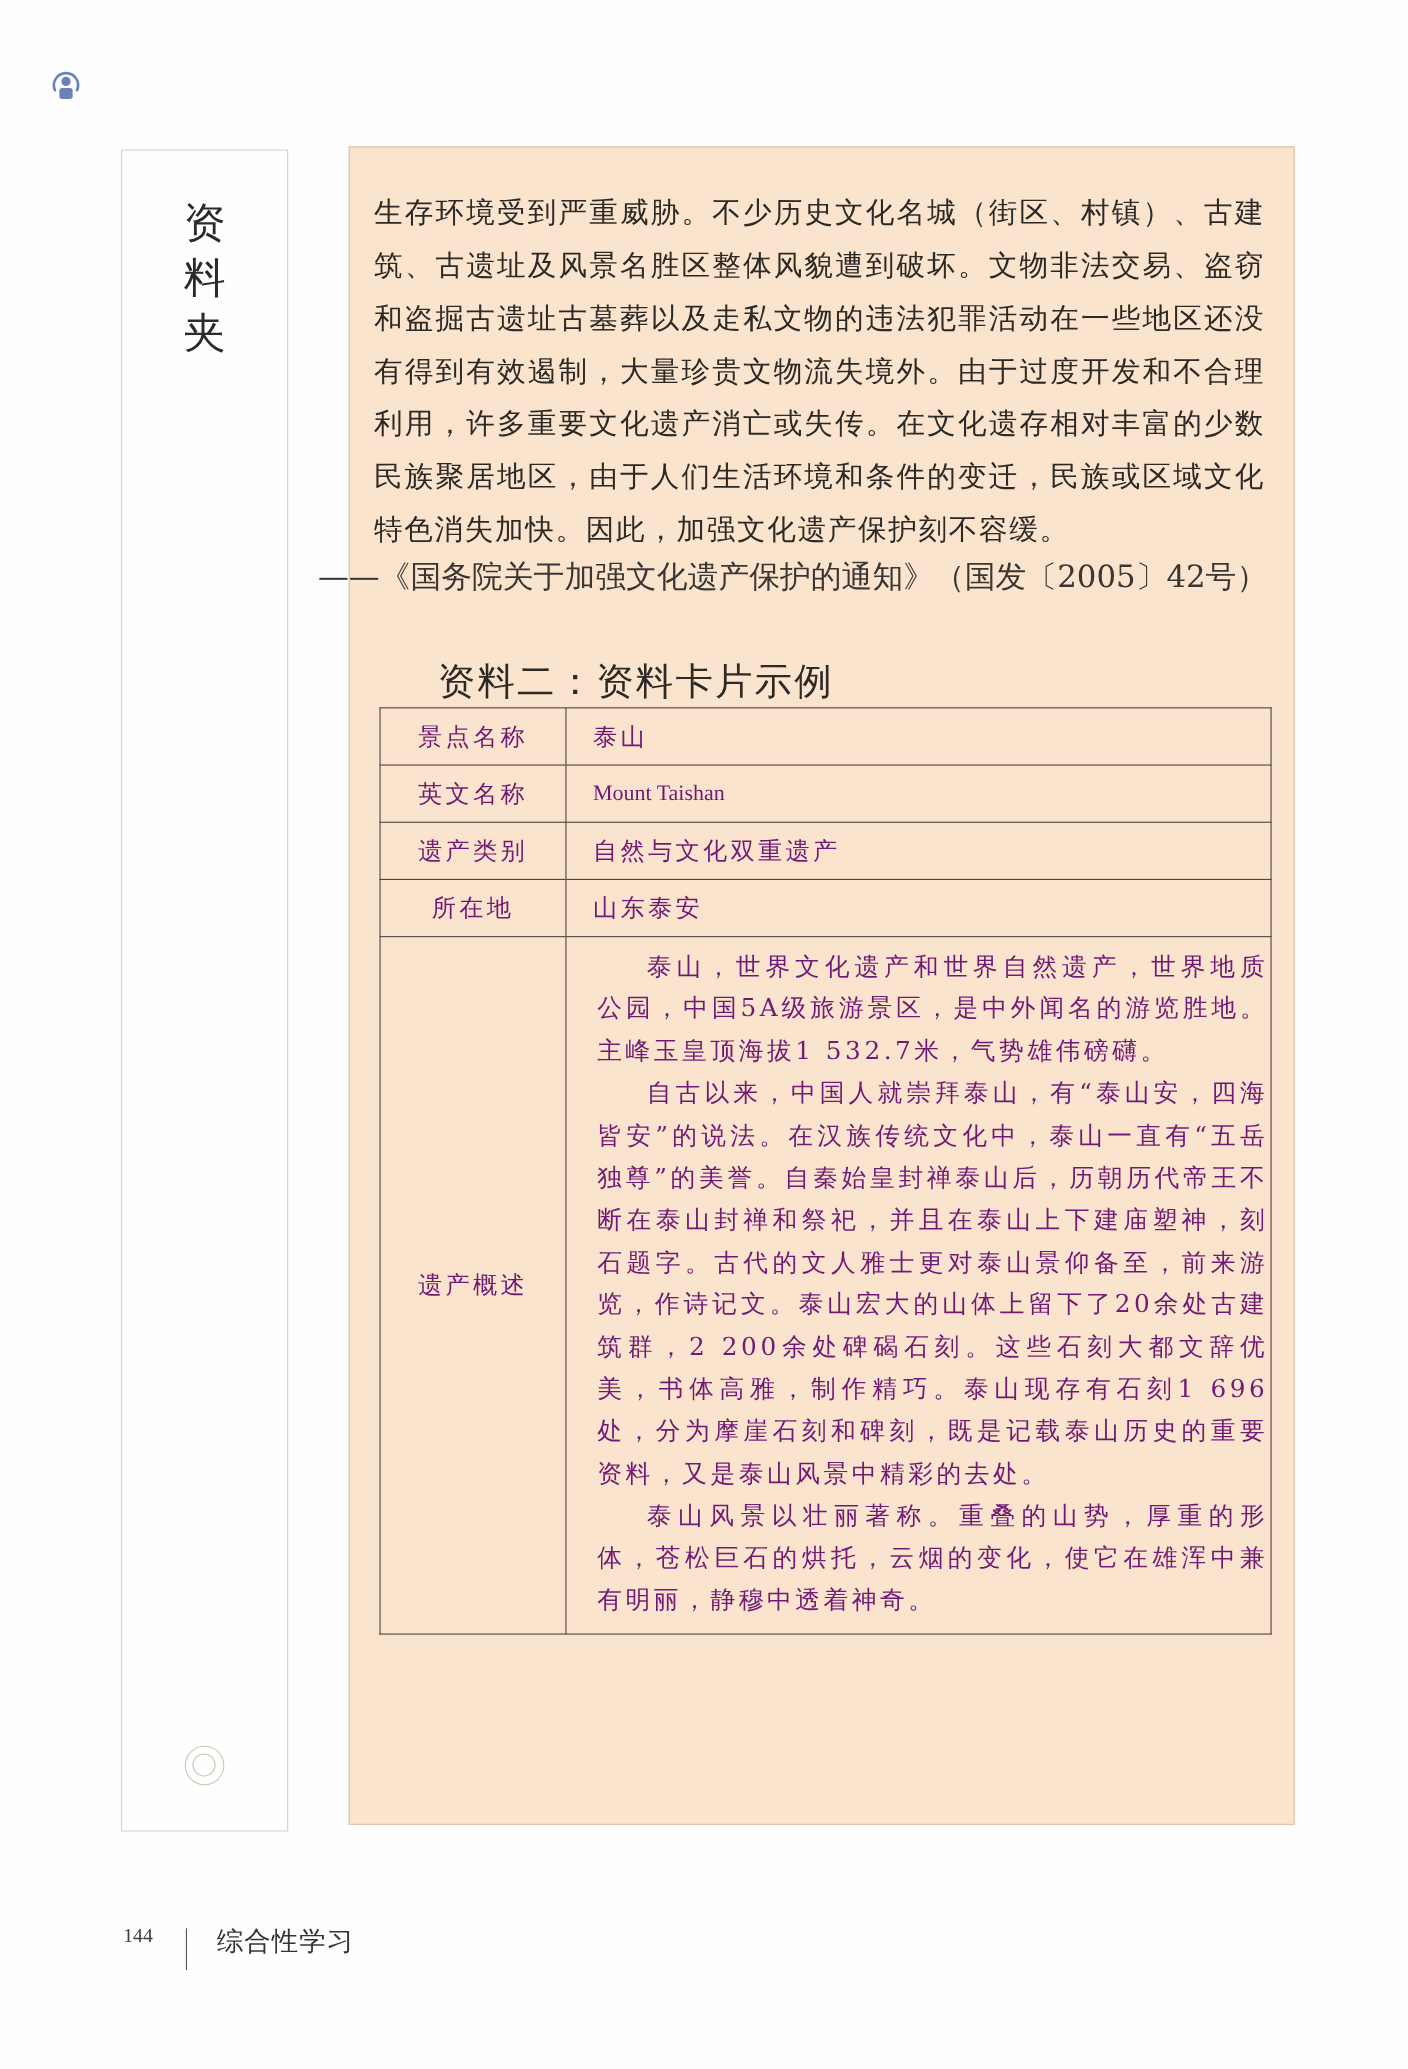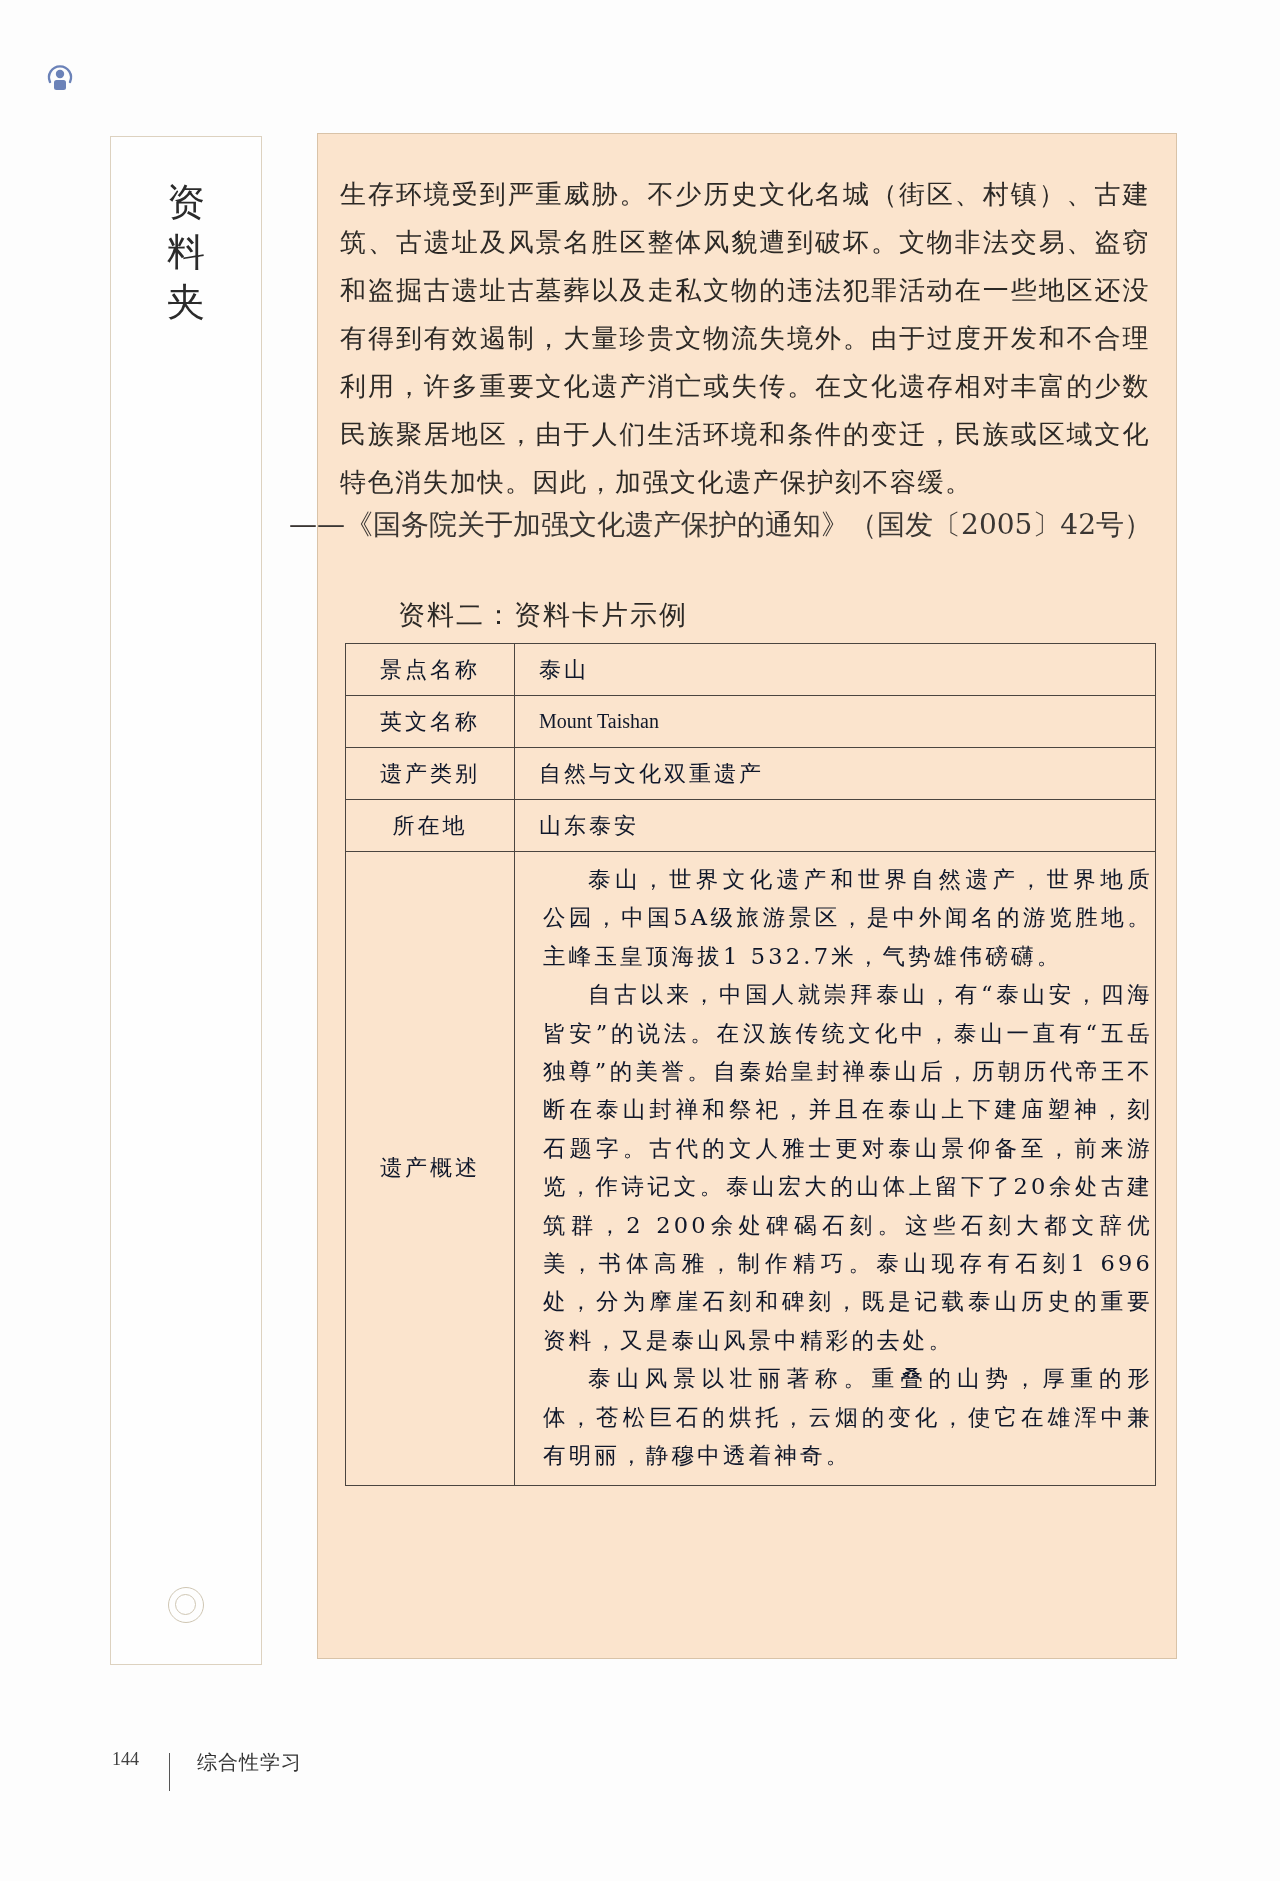--- a/index.html
+++ b/index.html
@@ -73,36 +73,36 @@
     .citation {
       position: absolute;
       right: 24px; top: 372px;
       font-size: 28px;
       color: #3a3633;
       white-space: nowrap;
     }
     .card-heading {
       position: absolute;
       left: 80px; top: 463px;
-      font-size: 27px;
+      font-size: 34px;
       letter-spacing: 2px;
       color: #2c2926;
     }
     .card-table {
       position: absolute;
       left: 27px; top: 509px;
       width: 811px;
       border-collapse: collapse;
       border: 1.5px solid #4a4540;
       table-layout: fixed;
     }
     .card-table td {
       border: 1.5px solid #4a4540;
       font-size: 22px;
-      color: #0f172a;
+      color: #701a75;
       letter-spacing: 3px;
     }
     .card-table td.label {
       width: 168px;
       text-align: center;
       padding: 0;
     }
     .card-table td.value {
       padding: 0 0 0 24px;
     }
@@ -129,21 +129,21 @@
     }
     .footer-divider {
       position: absolute;
       left: 169px; top: 1753px;
       width: 1px; height: 38px;
       background: #555;
     }
     .footer-section {
       position: absolute;
       left: 197px; top: 1749px;
-      font-size: 20px;
+      font-size: 24px;
       color: #333;
       letter-spacing: 1px;
     }
   </style>
 </head>
 <body>
 
 <svg class="user-icon" viewBox="0 0 30 30">
   <path d="M5 19 A11 11 0 1 1 25 19" fill="none" stroke="#6b82b8" stroke-width="2.4" stroke-linecap="round"></path>
   <circle cx="15" cy="11" r="4.2" fill="#6b82b8"></circle>

